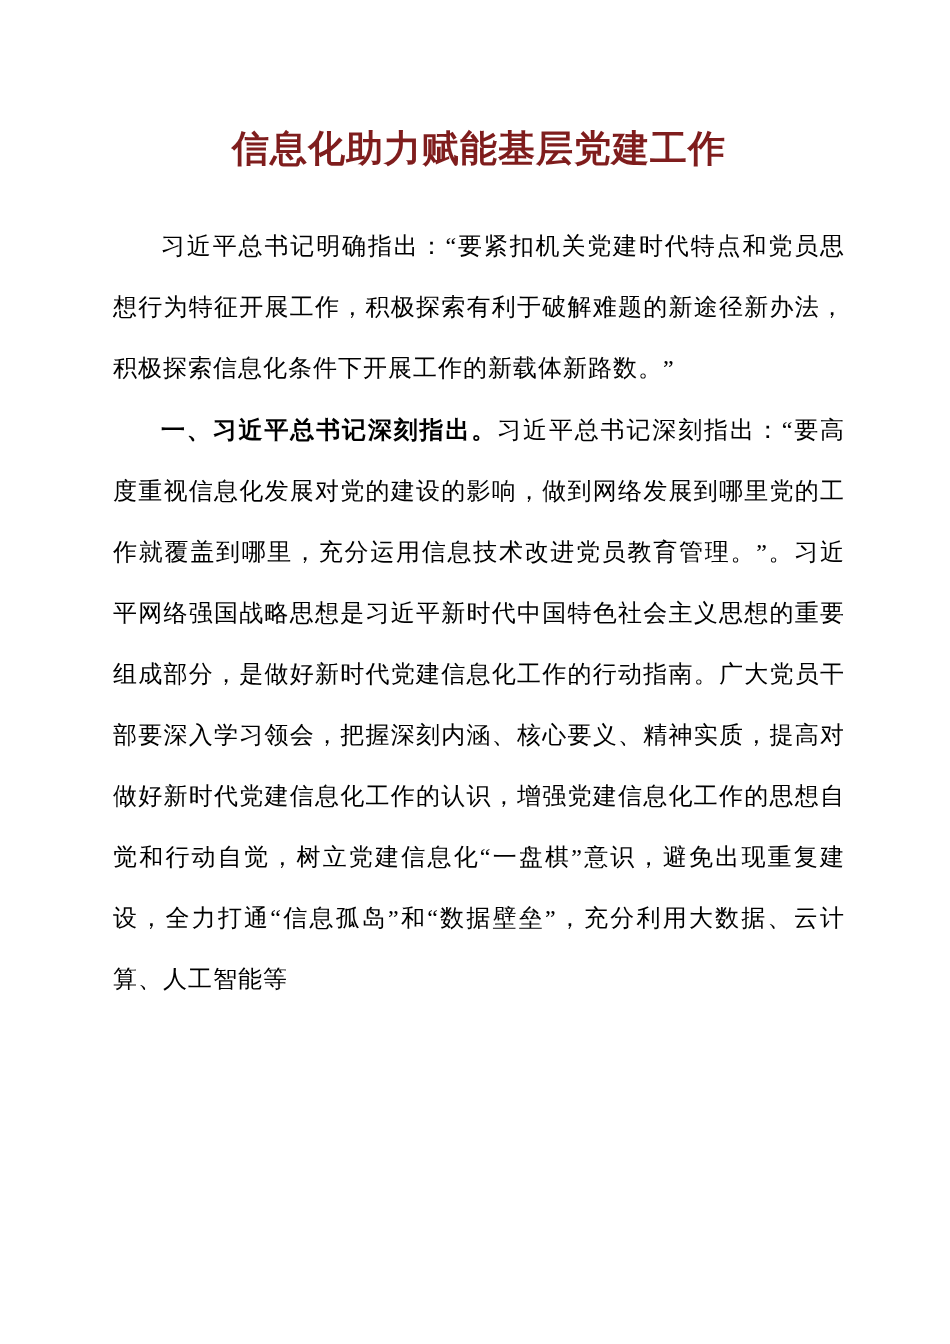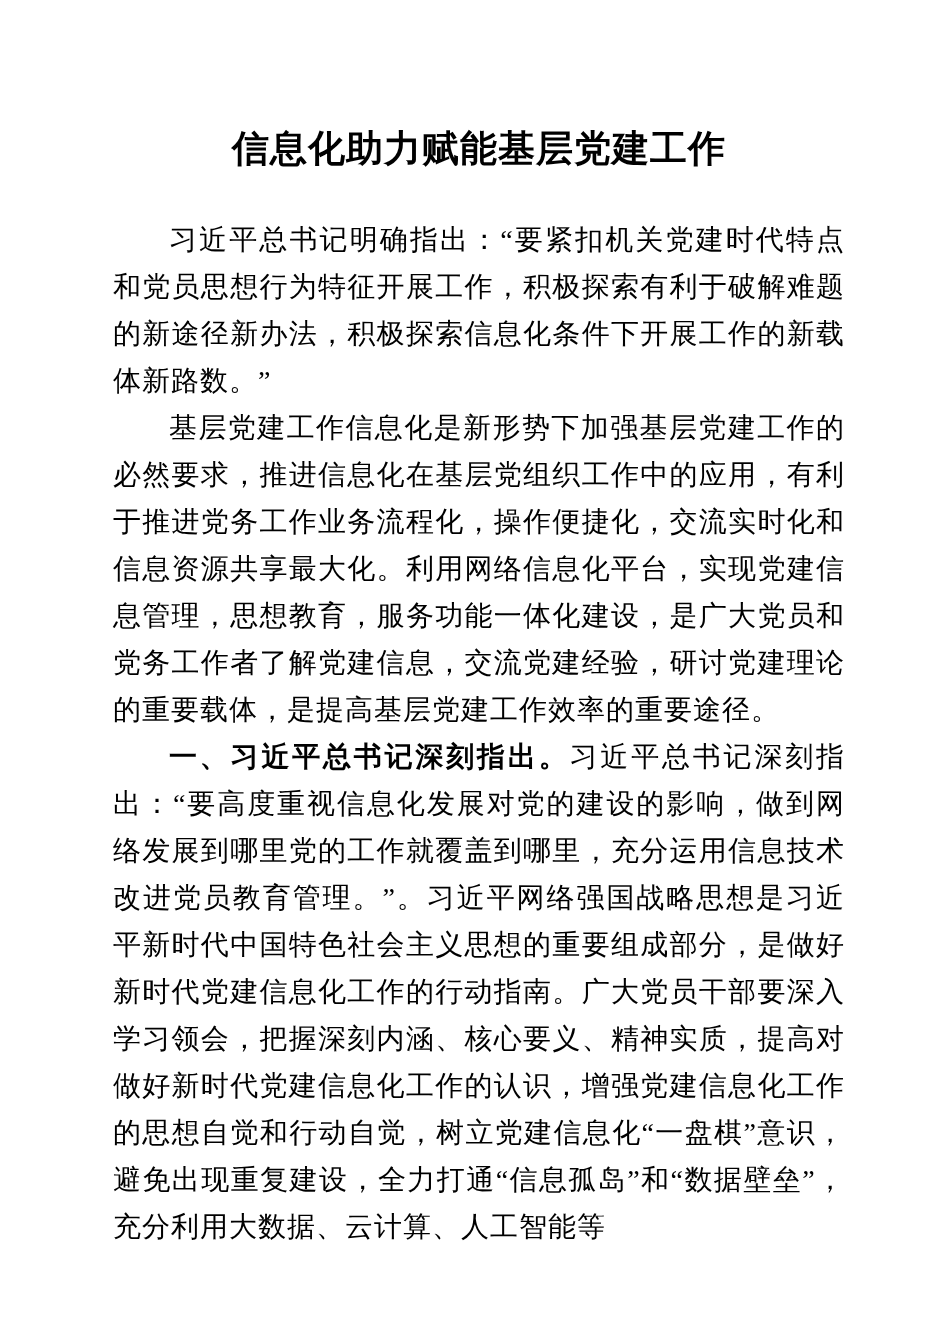--- a/index.html
+++ b/index.html
@@ -21,42 +21,41 @@
     padding: 126px 105px 0 113px;
     background: #ffffff;
   }
   .doc-title {
     margin: 0 0 44px 0;
     text-align: center;
     font-size: 37px;
     font-weight: 700;
     line-height: 1.25;
     letter-spacing: 1px;
-    color: #000000;
+    color: #7f1d1d;
     font-family: "Liberation Serif", "DejaVu Serif", serif;
   }
   .para {
     margin: 0;
-    font-size: 28px;
-    line-height: 47px;
+    font-size: 24px;
+    line-height: 61px;
     text-align: justify;
     text-justify: inter-character;
     text-indent: 2em;
     letter-spacing: 1px;
     color: #000000;
   }
   .section-lead {
     font-weight: 700;
     font-family: "Liberation Sans", "DejaVu Sans", sans-serif;
   }
 </style>
 </head>
 <body>
 
 <div class="page">
   <h1 class="doc-title">信息化助力赋能基层党建工作</h1>
 
   <p class="para"><span>习近平总书记明确指出：“要紧扣机关党建时代特点和党员思想行为特征开展工作，积极探索有利于破解难题的新途径新办法，积极探索信息化条件下开展工作的新载体新路数。”</span></p>
 
-  <p class="para"><span>基层党建工作信息化是新形势下加强基层党建工作的必然要求，推进信息化在基层党组织工作中的应用，有利于推进党务工作业务流程化，操作便捷化，交流实时化和信息资源共享最大化。利用网络信息化平台，实现党建信息管理，思想教育，服务功能一体化建设，是广大党员和党务工作者了解党建信息，交流党建经验，研讨党建理论的重要载体，是提高基层党建工作效率的重要途径。</span></p>
 
   <p class="para"><span class="section-lead">一、习近平总书记深刻指出。</span><span>习近平总书记深刻指出：“要高度重视信息化发展对党的建设的影响，做到网络发展到哪里党的工作就覆盖到哪里，充分运用信息技术改进党员教育管理。”。习近平网络强国战略思想是习近平新时代中国特色社会主义思想的重要组成部分，是做好新时代党建信息化工作的行动指南。广大党员干部要深入学习领会，把握深刻内涵、核心要义、精神实质，提高对做好新时代党建信息化工作的认识，增强党建信息化工作的思想自觉和行动自觉，树立党建信息化“一盘棋”意识，避免出现重复建设，全力打通“信息孤岛”和“数据壁垒”，充分利用大数据、云计算、人工智能等</span></p>
 </div>
 
 </body></html>

